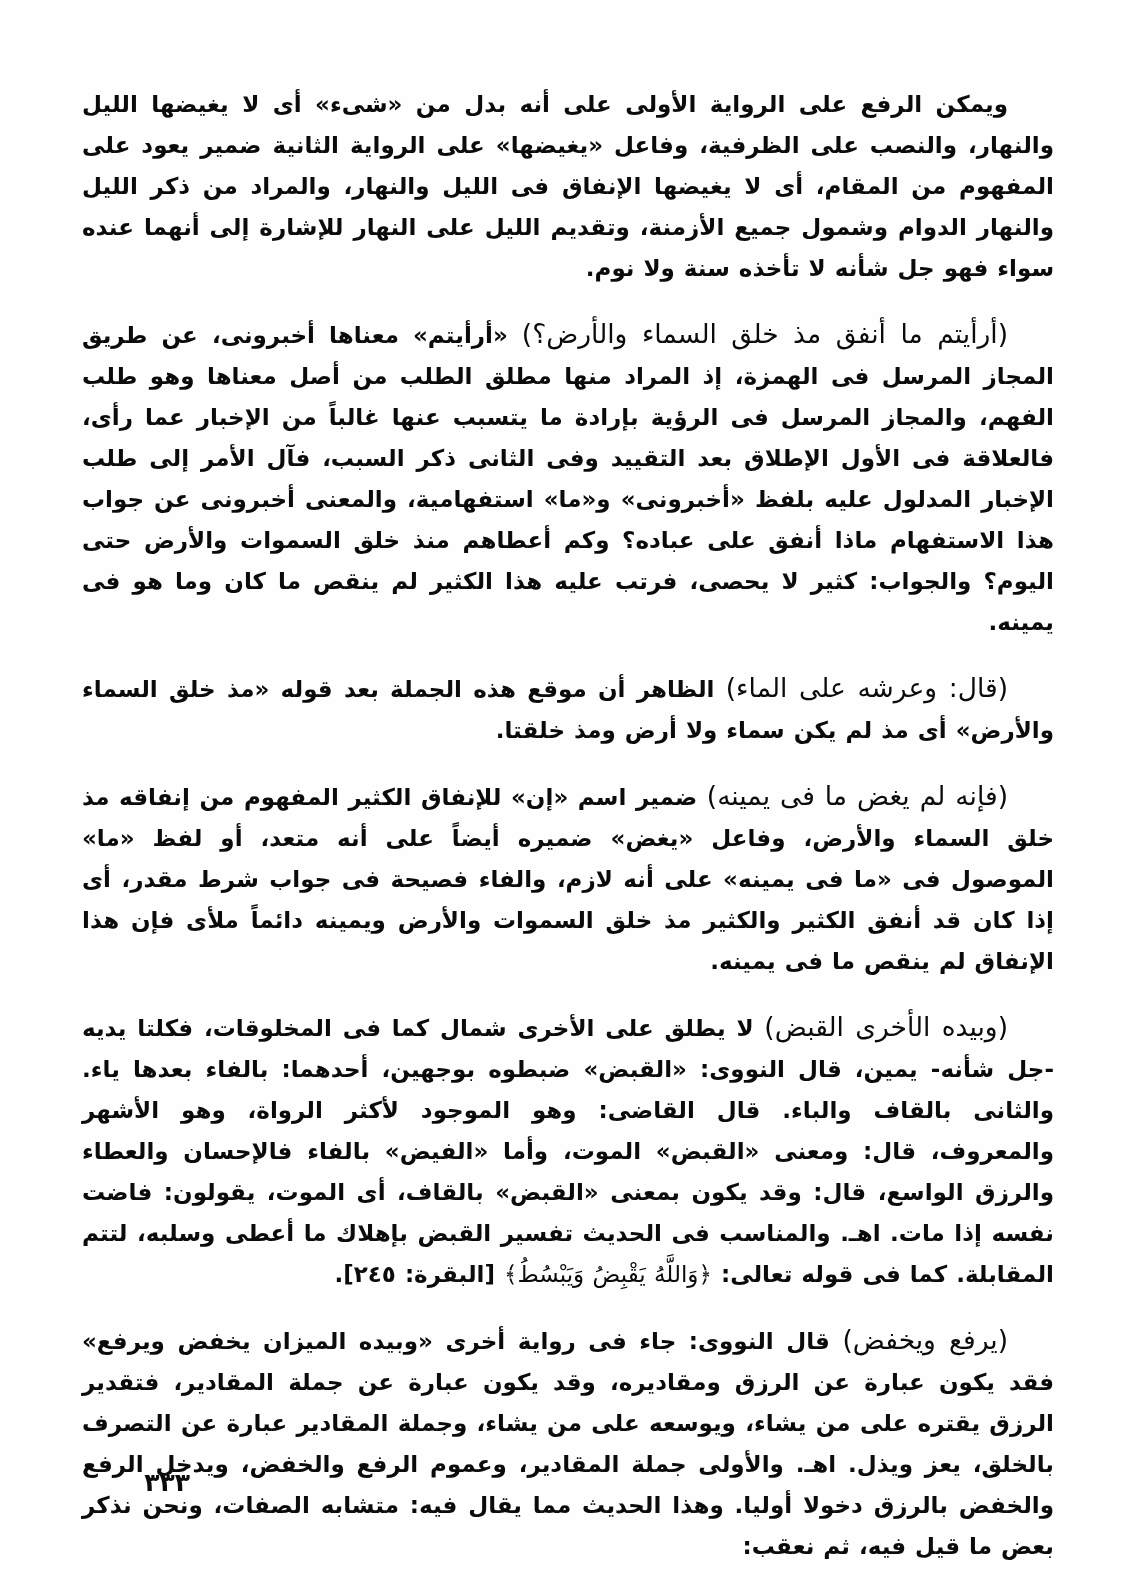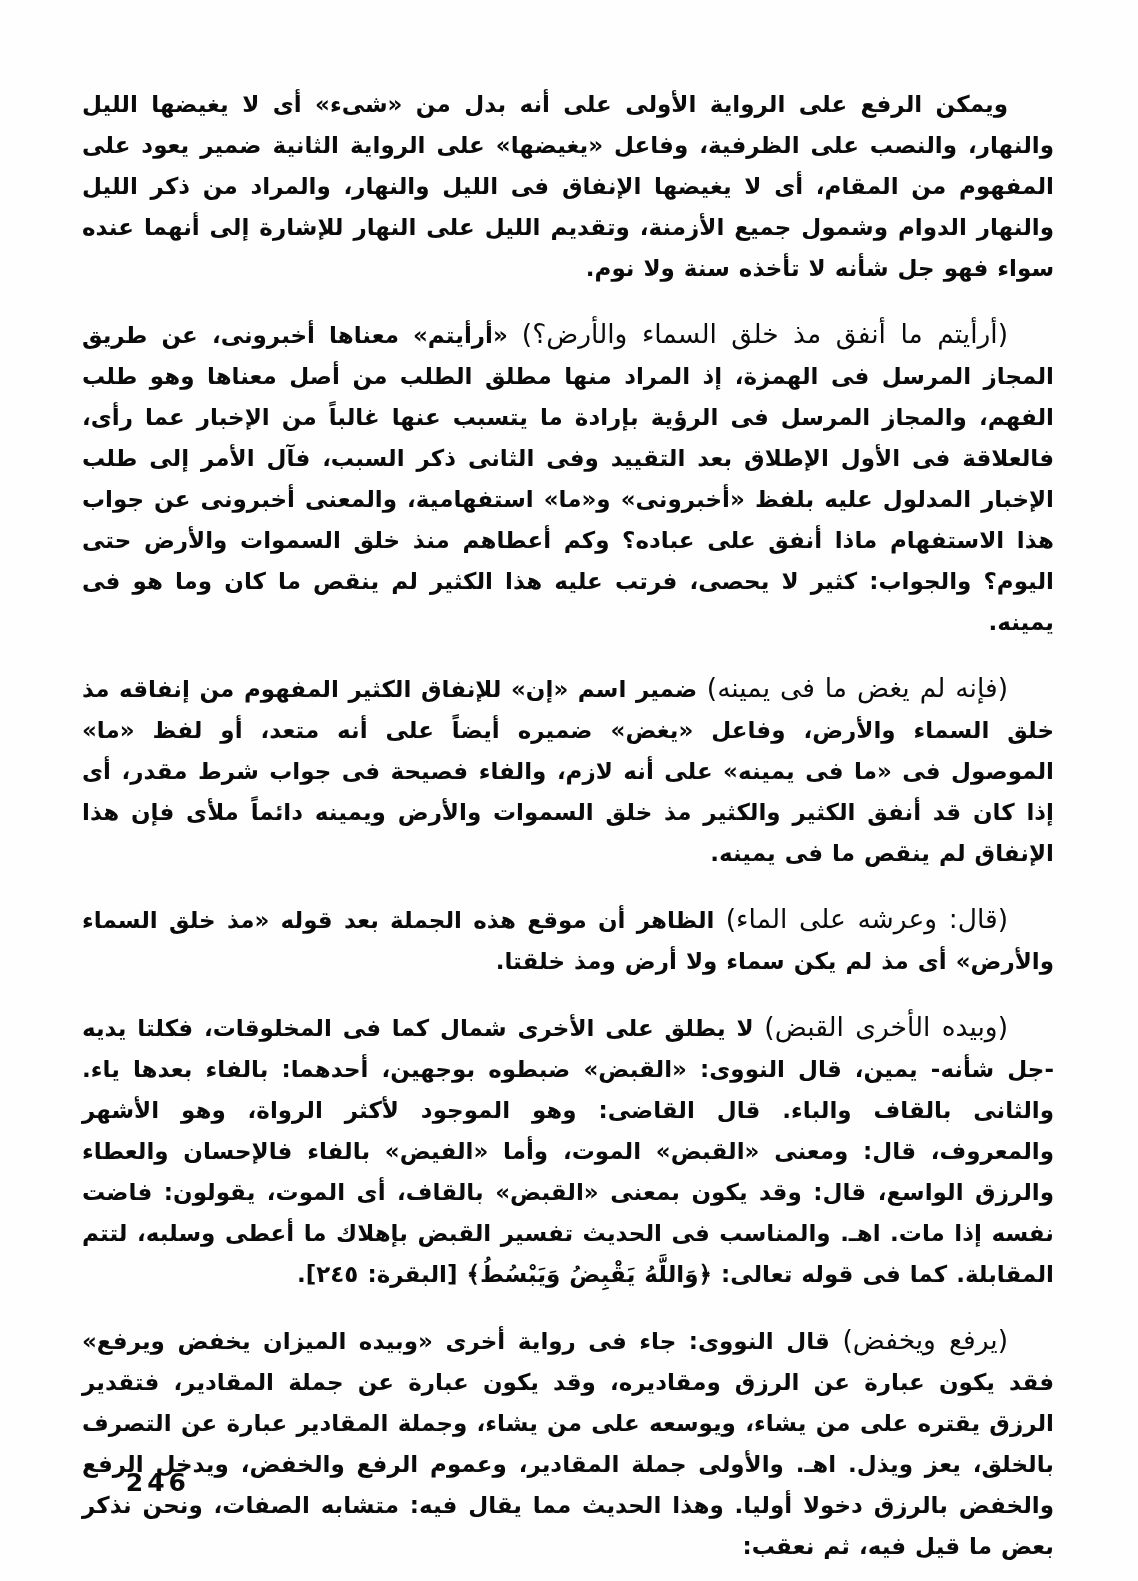--- a/index.html
+++ b/index.html
@@ -35,21 +35,21 @@
   .para:last-child {
     margin-bottom: 0;
     margin-top: 24px;
   }
   .lead {
     font-weight: 400;
     font-size: 26.5px;
     letter-spacing: 0.2px;
   }
   .verse {
-    font-weight: 700;
+    font-weight: 400;
   }
   .page-number {
     position: absolute;
     top: 1468px;
     right: 948px; 
     font-size: 25px;
     font-weight: 700;
     letter-spacing: 4px;
   }
 </style>
@@ -57,25 +57,25 @@
 <body>
 
 <div class="page">
 
   <main class="text-block">
 
     <p class="para"><span>ويمكن الرفع على الرواية الأولى على أنه بدل من «شىء» أى لا يغيضها الليل والنهار، والنصب على الظرفية، وفاعل «يغيضها» على الرواية الثانية ضمير يعود على المفهوم من المقام، أى لا يغيضها الإنفاق فى الليل والنهار، والمراد من ذكر الليل والنهار الدوام وشمول جميع الأزمنة، وتقديم الليل على النهار للإشارة إلى أنهما عنده سواء فهو جل شأنه لا تأخذه سنة ولا نوم.</span></p>
 
     <p class="para"><b class="lead">(أرأيتم ما أنفق مذ خلق السماء والأرض؟)</b><span> «أرأيتم» معناها أخبرونى، عن طريق المجاز المرسل فى الهمزة، إذ المراد منها مطلق الطلب من أصل معناها وهو طلب الفهم، والمجاز المرسل فى الرؤية بإرادة ما يتسبب عنها غالباً من الإخبار عما رأى، فالعلاقة فى الأول الإطلاق بعد التقييد وفى الثانى ذكر السبب، فآل الأمر إلى طلب الإخبار المدلول عليه بلفظ «أخبرونى» و«ما» استفهامية، والمعنى أخبرونى عن جواب هذا الاستفهام ماذا أنفق على عباده؟ وكم أعطاهم منذ خلق السموات والأرض حتى اليوم؟ والجواب: كثير لا يحصى، فرتب عليه هذا الكثير لم ينقص ما كان وما هو فى يمينه.</span></p>
 
+    <p class="para"><b class="lead">(قال: وعرشه على الماء)</b><span> الظاهر أن موقع هذه الجملة بعد قوله «مذ خلق السماء والأرض» أى مذ لم يكن سماء ولا أرض ومذ خلقتا.</span></p>
+
     <p class="para"><b class="lead">(فإنه لم يغض ما فى يمينه)</b><span> ضمير اسم «إن» للإنفاق الكثير المفهوم من إنفاقه مذ خلق السماء والأرض، وفاعل «يغض» ضميره أيضاً على أنه متعد، أو لفظ «ما» الموصول فى «ما فى يمينه» على أنه لازم، والفاء فصيحة فى جواب شرط مقدر، أى إذا كان قد أنفق الكثير والكثير مذ خلق السموات والأرض ويمينه دائماً ملأى فإن هذا الإنفاق لم ينقص ما فى يمينه.</span></p>
-
-    <p class="para"><b class="lead">(قال: وعرشه على الماء)</b><span> الظاهر أن موقع هذه الجملة بعد قوله «مذ خلق السماء والأرض» أى مذ لم يكن سماء ولا أرض ومذ خلقتا.</span></p>
 
     <p class="para"><b class="lead">(وبيده الأخرى القبض)</b><span> لا يطلق على الأخرى شمال كما فى المخلوقات، فكلتا يديه -جل شأنه- يمين، قال النووى: «القبض» ضبطوه بوجهين، أحدهما: بالفاء بعدها ياء. والثانى بالقاف والباء. قال القاضى: وهو الموجود لأكثر الرواة، وهو الأشهر والمعروف، قال: ومعنى «القبض» الموت، وأما «الفيض» بالفاء فالإحسان والعطاء والرزق الواسع، قال: وقد يكون بمعنى «القبض» بالقاف، أى الموت، يقولون: فاضت نفسه إذا مات. اهـ. والمناسب فى الحديث تفسير القبض بإهلاك ما أعطى وسلبه، لتتم المقابلة. كما فى قوله تعالى: </span><span class="verse">﴿وَاللَّهُ يَقْبِضُ وَيَبْسُطُ﴾</span><span> [البقرة: ٢٤٥].</span></p>
 
     <p class="para"><b class="lead">(يرفع ويخفض)</b><span> قال النووى: جاء فى رواية أخرى «وبيده الميزان يخفض ويرفع» فقد يكون عبارة عن الرزق ومقاديره، وقد يكون عبارة عن جملة المقادير، فتقدير الرزق يقتره على من يشاء، ويوسعه على من يشاء، وجملة المقادير عبارة عن التصرف بالخلق، يعز ويذل. اهـ. والأولى جملة المقادير، وعموم الرفع والخفض، ويدخل الرفع والخفض بالرزق دخولا أوليا. وهذا الحديث مما يقال فيه: متشابه الصفات، ونحن نذكر بعض ما قيل فيه، ثم نعقب:</span></p>
 
   </main>
 
-  <div class="page-number">246</div>
+  <div class="page-number">٣٣٣</div>
 
 </div>
 
 </body></html>

